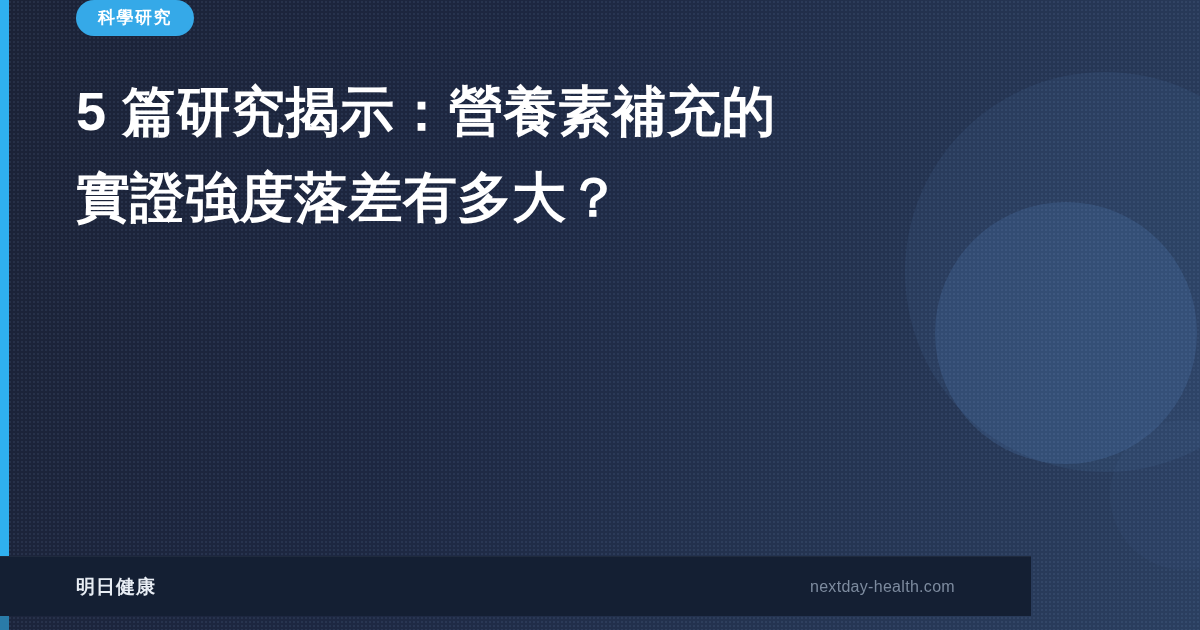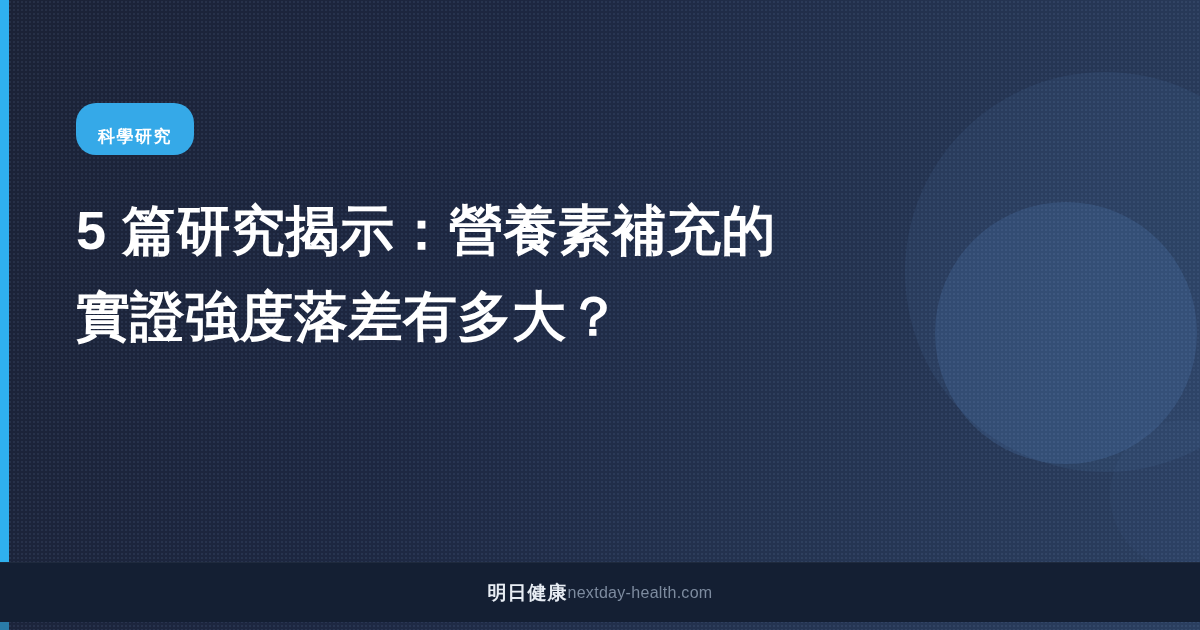--- a/index.html
+++ b/index.html
@@ -81,22 +81,21 @@
   #content {
     position: absolute;
     left: 76px;
     top: 0;
     width: 960px;
     z-index: 5;
   }
 
   #badge {
     display: inline-block;
-    margin-top: 103px;
-    padding: 25px 22px 10px 22px;
+    padding: 9px 22px 10px 22px;
     background: #35a9e8;
     color: #ffffff;
     font-size: 17px;
     font-weight: bold;
     letter-spacing: 1.5px;
     border-radius: 20px;
     line-height: 1;
   }
 
   #title {
@@ -115,30 +114,30 @@
     color: #a9b6cb;
     font-size: 20px;
     line-height: 1.6;
     letter-spacing: 0.6px;
   }
 
   
   #footer {
     position: absolute;
     left: 0;
-    bottom: 8px;
-    width: 1200px;
+    bottom: 14px;
+    width: 1031px;
     height: 60px;
     background: #141f33;
     border-top: 1px solid rgba(255,255,255,0.05);
     box-sizing: border-box;
     z-index: 6;
     display: flex;
     align-items: center;
-    justify-content: center;
+    justify-content: space-between;
     padding: 0 76px;
   }
   #footer-brand {
     color: #e8edf4;
     font-size: 19px;
     font-weight: bold;
     letter-spacing: 1px;
   }
   #footer-url {
     color: #7d8b9f;

